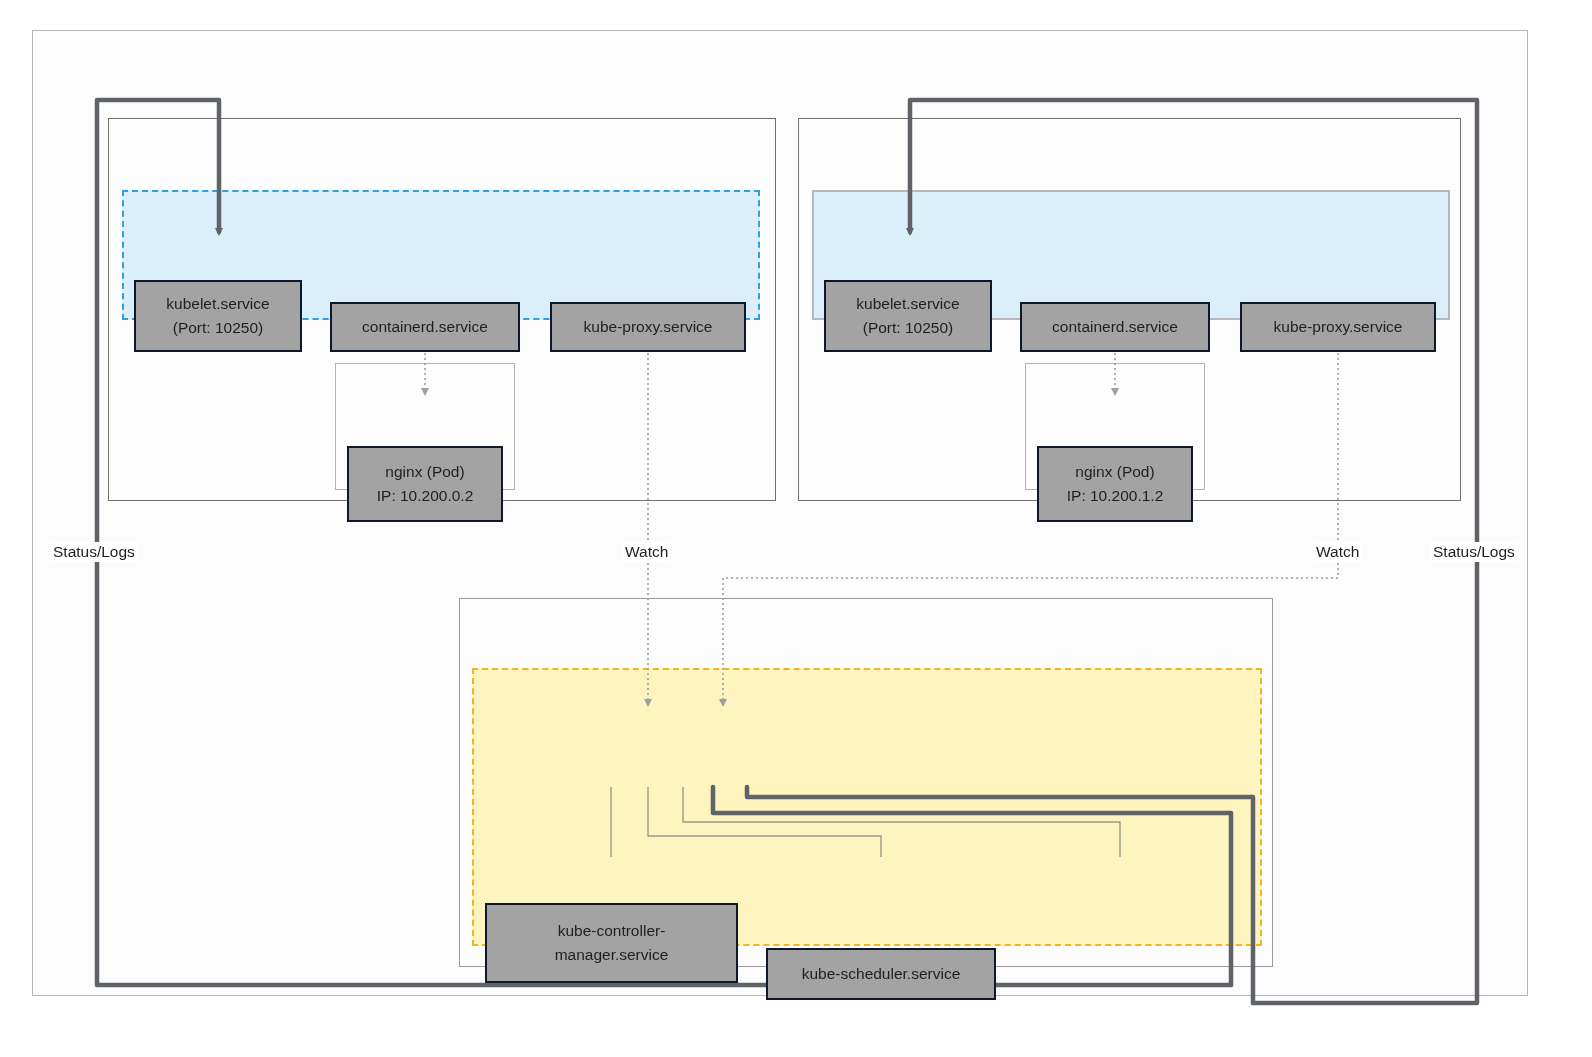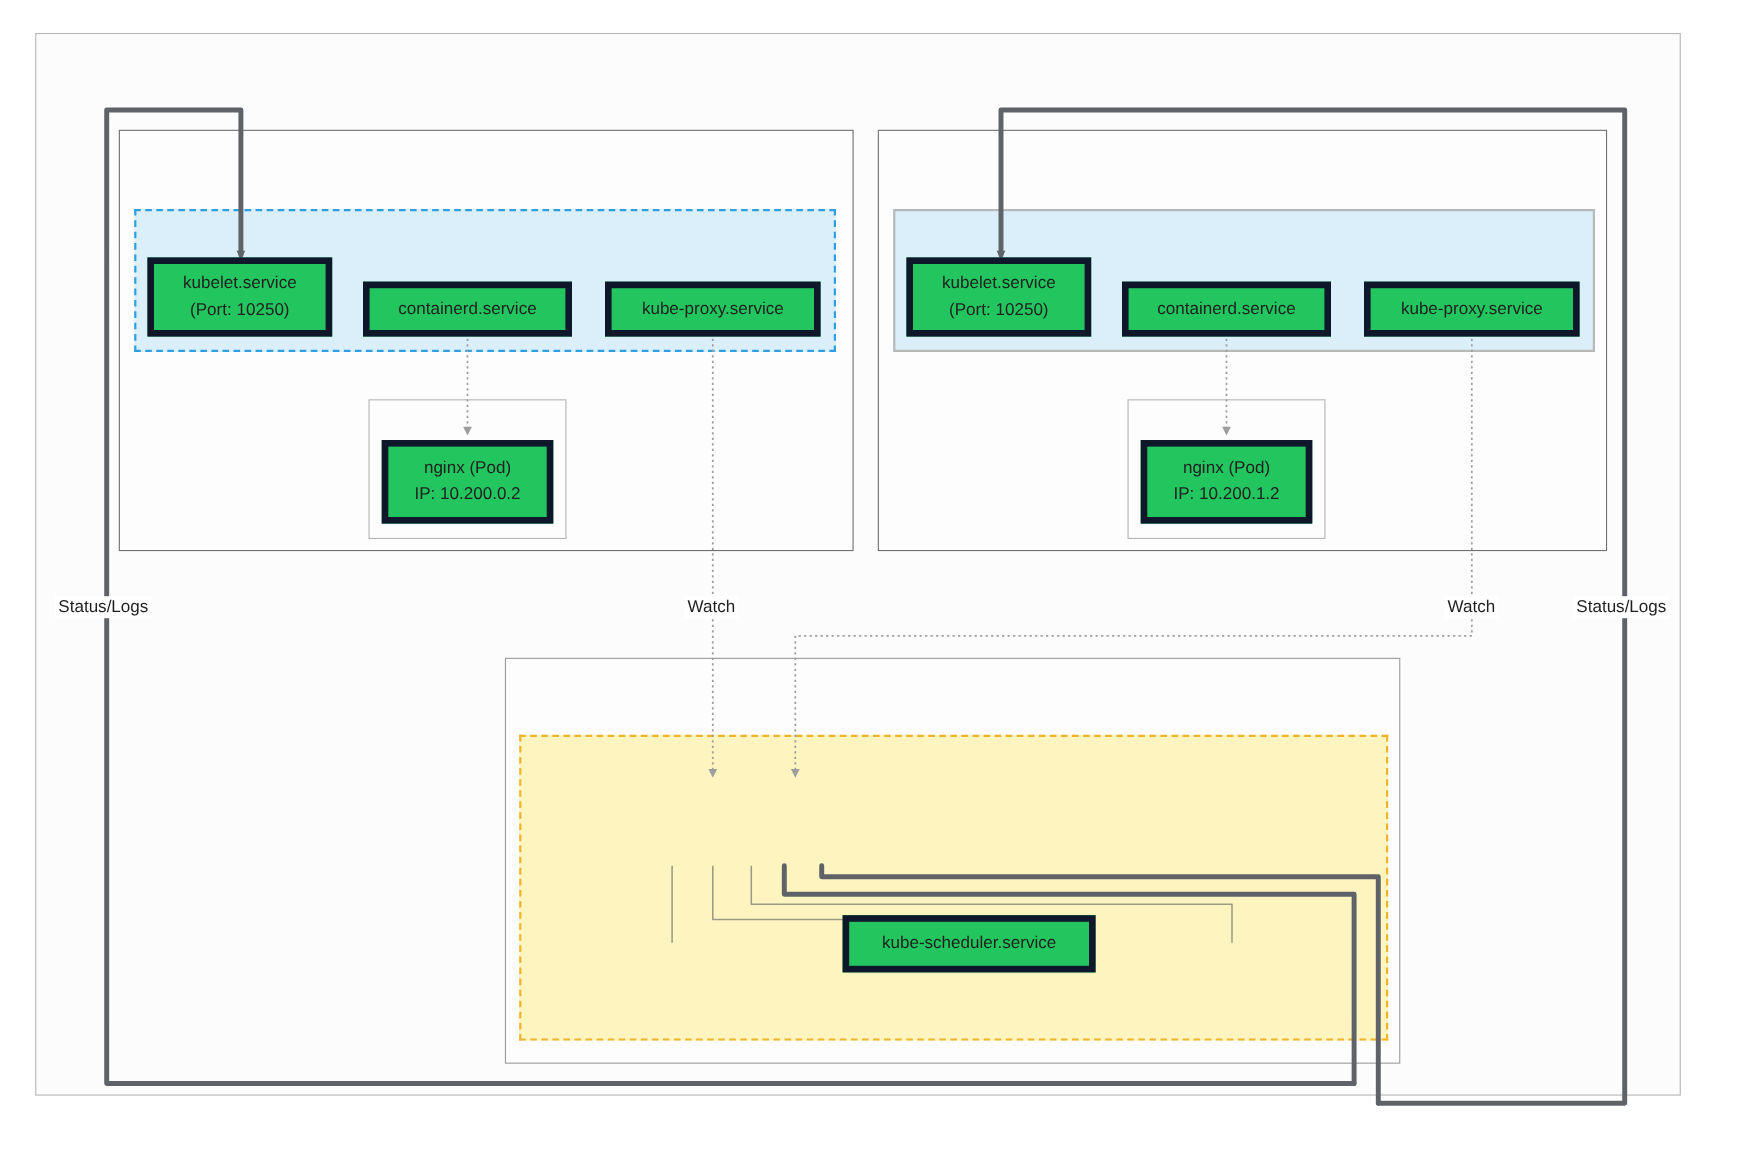--- a/index.html
+++ b/index.html
@@ -82,33 +82,34 @@
     text-align: center;
     color: #2b2b2b;
     font-size: 15.5px;
     line-height: 20px;
   }
 
   
   .box {
     position: absolute;
     box-sizing: border-box;
-    background: #22c55e;
-    border: 6px solid #0f172a;
+    background: #a3a3a3;
+    border: 2px solid #0f172a;
     display: flex;
     flex-direction: column;
     align-items: center;
     justify-content: center;
     color: #1f1f1f;
     font-size: 15.5px;
     line-height: 24px;
     text-align: center;
     z-index: 6;
     white-space: pre-line;
     padding: 0 4px;
+    margin-top: 46px;
   }
   .runtime-frame {
     position: absolute;
     box-sizing: border-box;
     background: #fdfdfd;
     border: 1px solid #b3b3b3;
     z-index: 4;
   }
   .runtime-title {
     position: absolute;
@@ -215,15 +216,17 @@
   <div class="edge-label" style="left:1430px; top:542px;">Status/Logs</div>
 
   <div class="frame server-frame" style="left:459px; top:598px; width:814px; height:369px;"></div>
   <div class="frame-title" style="left:459px; top:602px; width:814px;">Server (Control Plane)</div>
   <div class="frame-title" style="left:459px; top:626px; width:814px;">192.168.10.100</div>
 
   <div class="pool pool-yellow-dashed" style="left:472px; top:668px; width:790px; height:278px;"></div>
   <div class="pool-title" style="left:472px; top:673px; width:790px;">[systemd Services]</div>
 
 
-  <div class="box" style="left:766px; top:832px; width:230px; height:52px;">kube-scheduler.service</div>
+  <div class="box" style="left:485px; top:857px; width:253px; height:80px;">kube-controller-
+manager.service</div>
+  <div class="box" style="left:766px; top:902px; width:230px; height:52px;">kube-scheduler.service</div>
 
 </div>
 
 </body></html>

